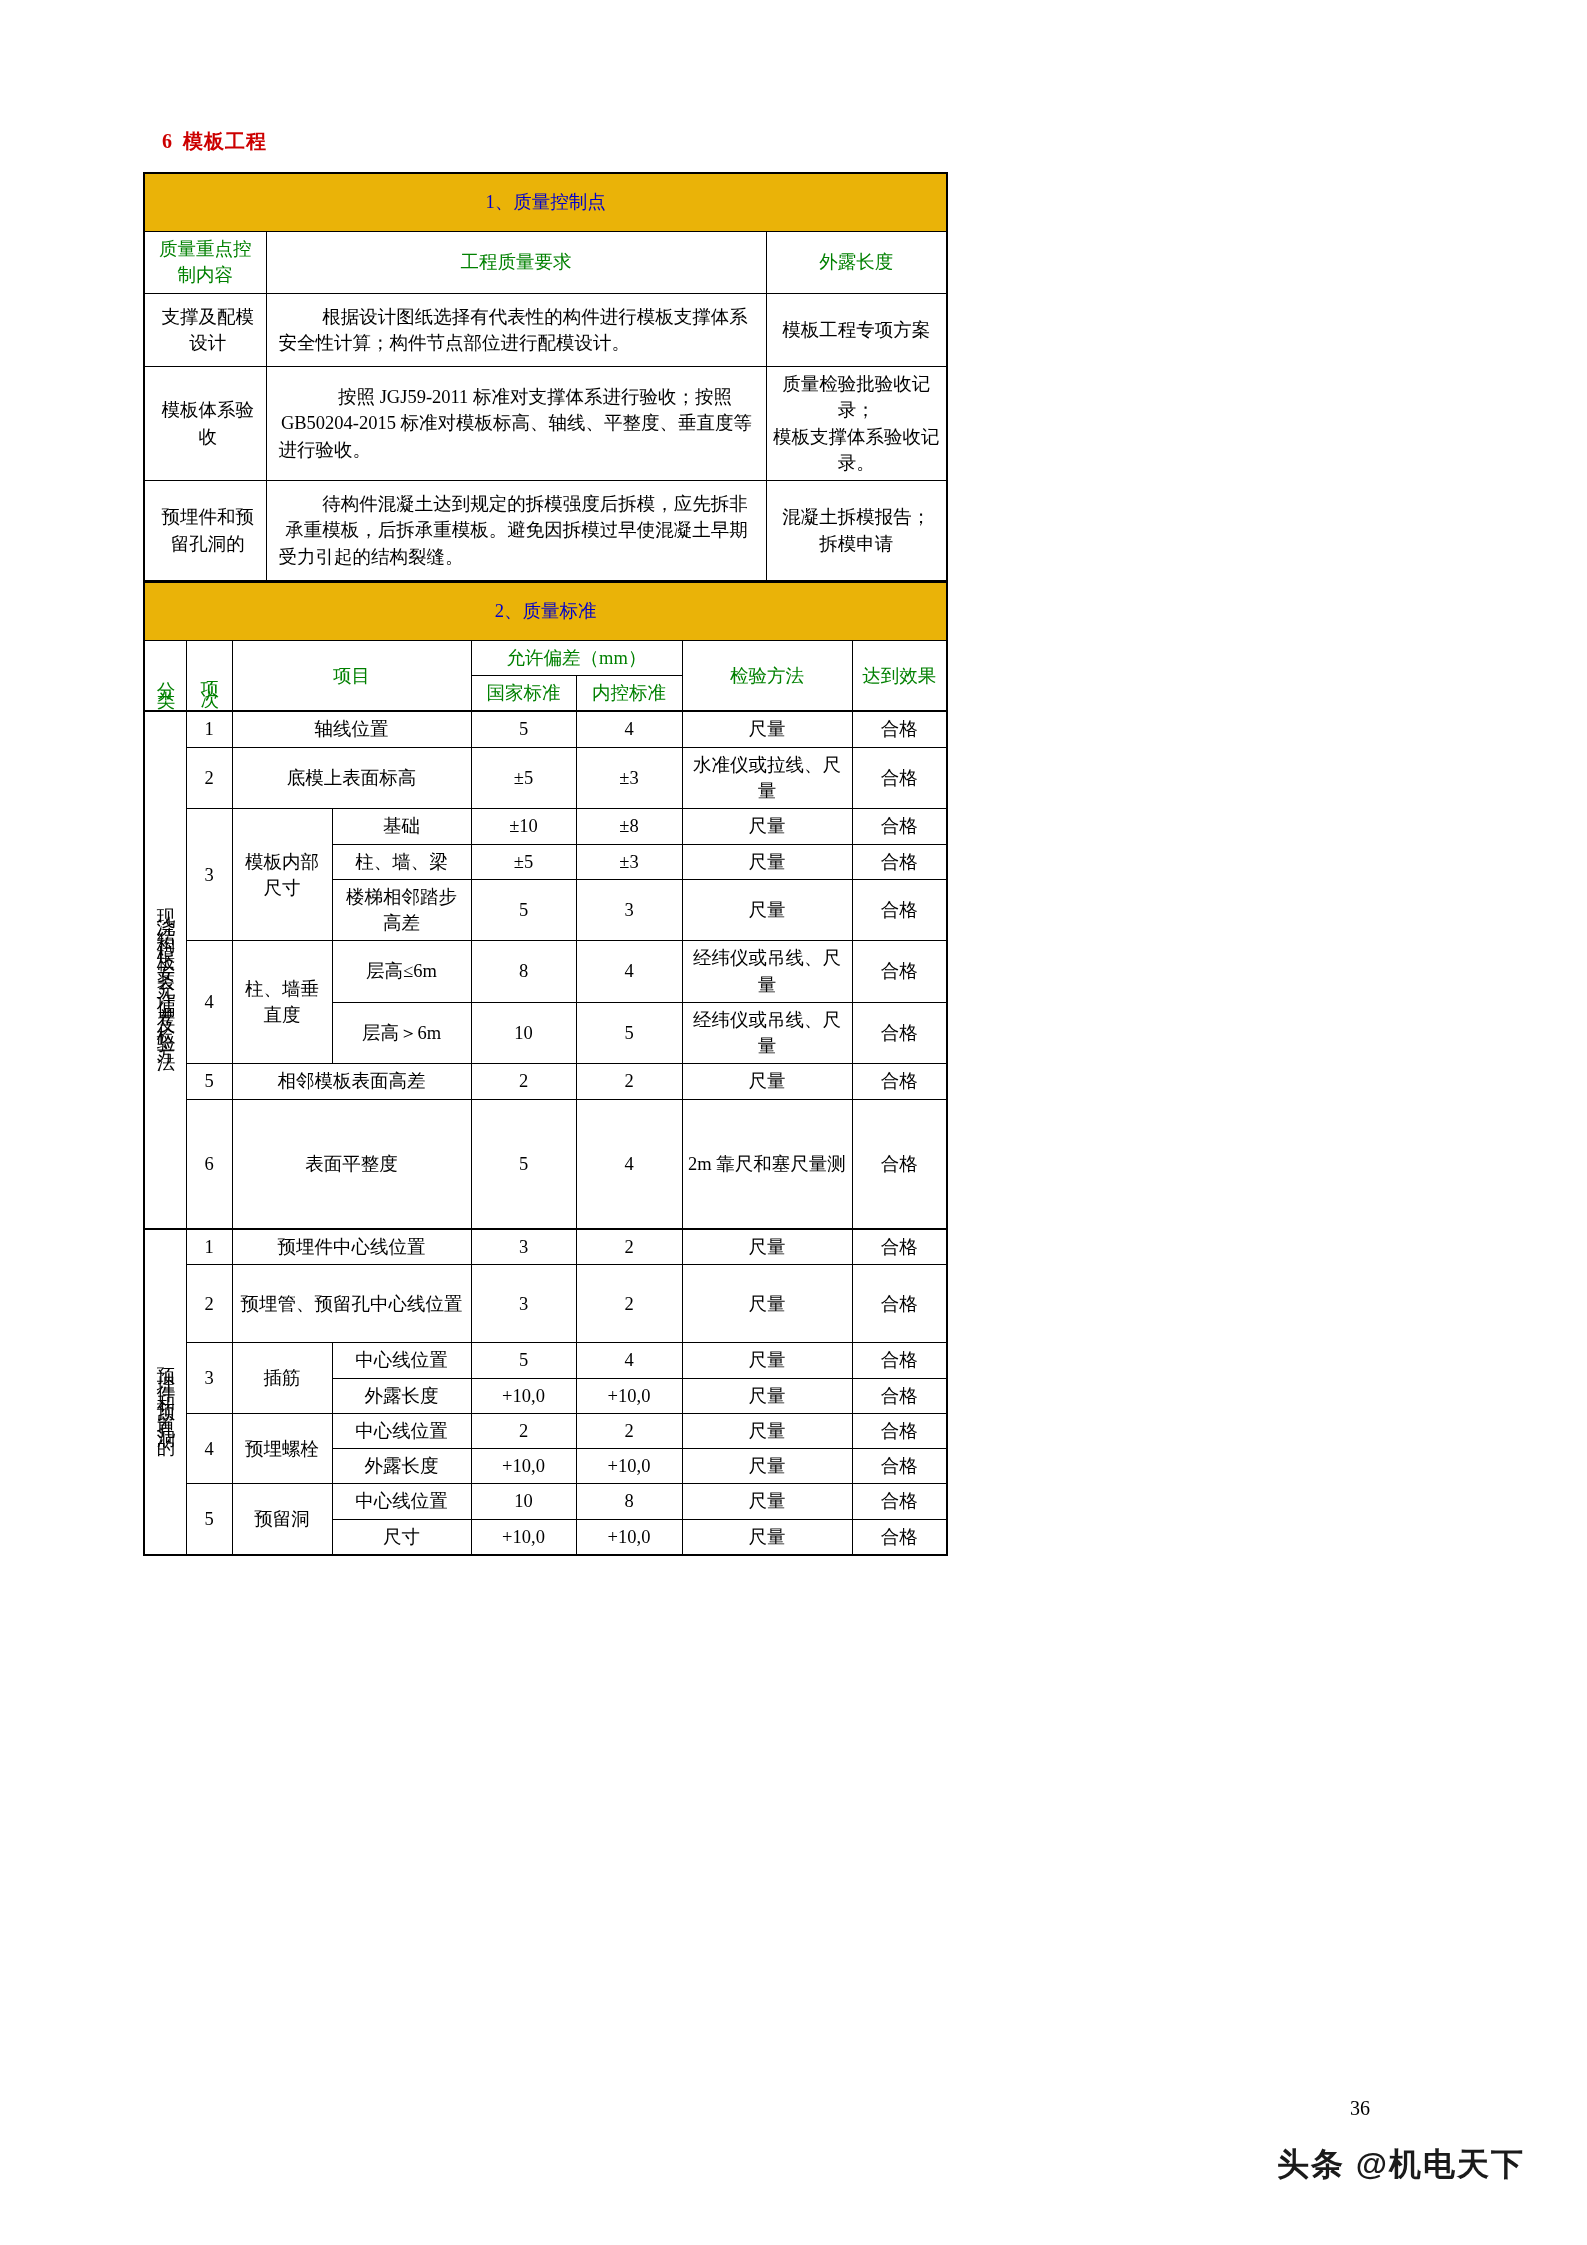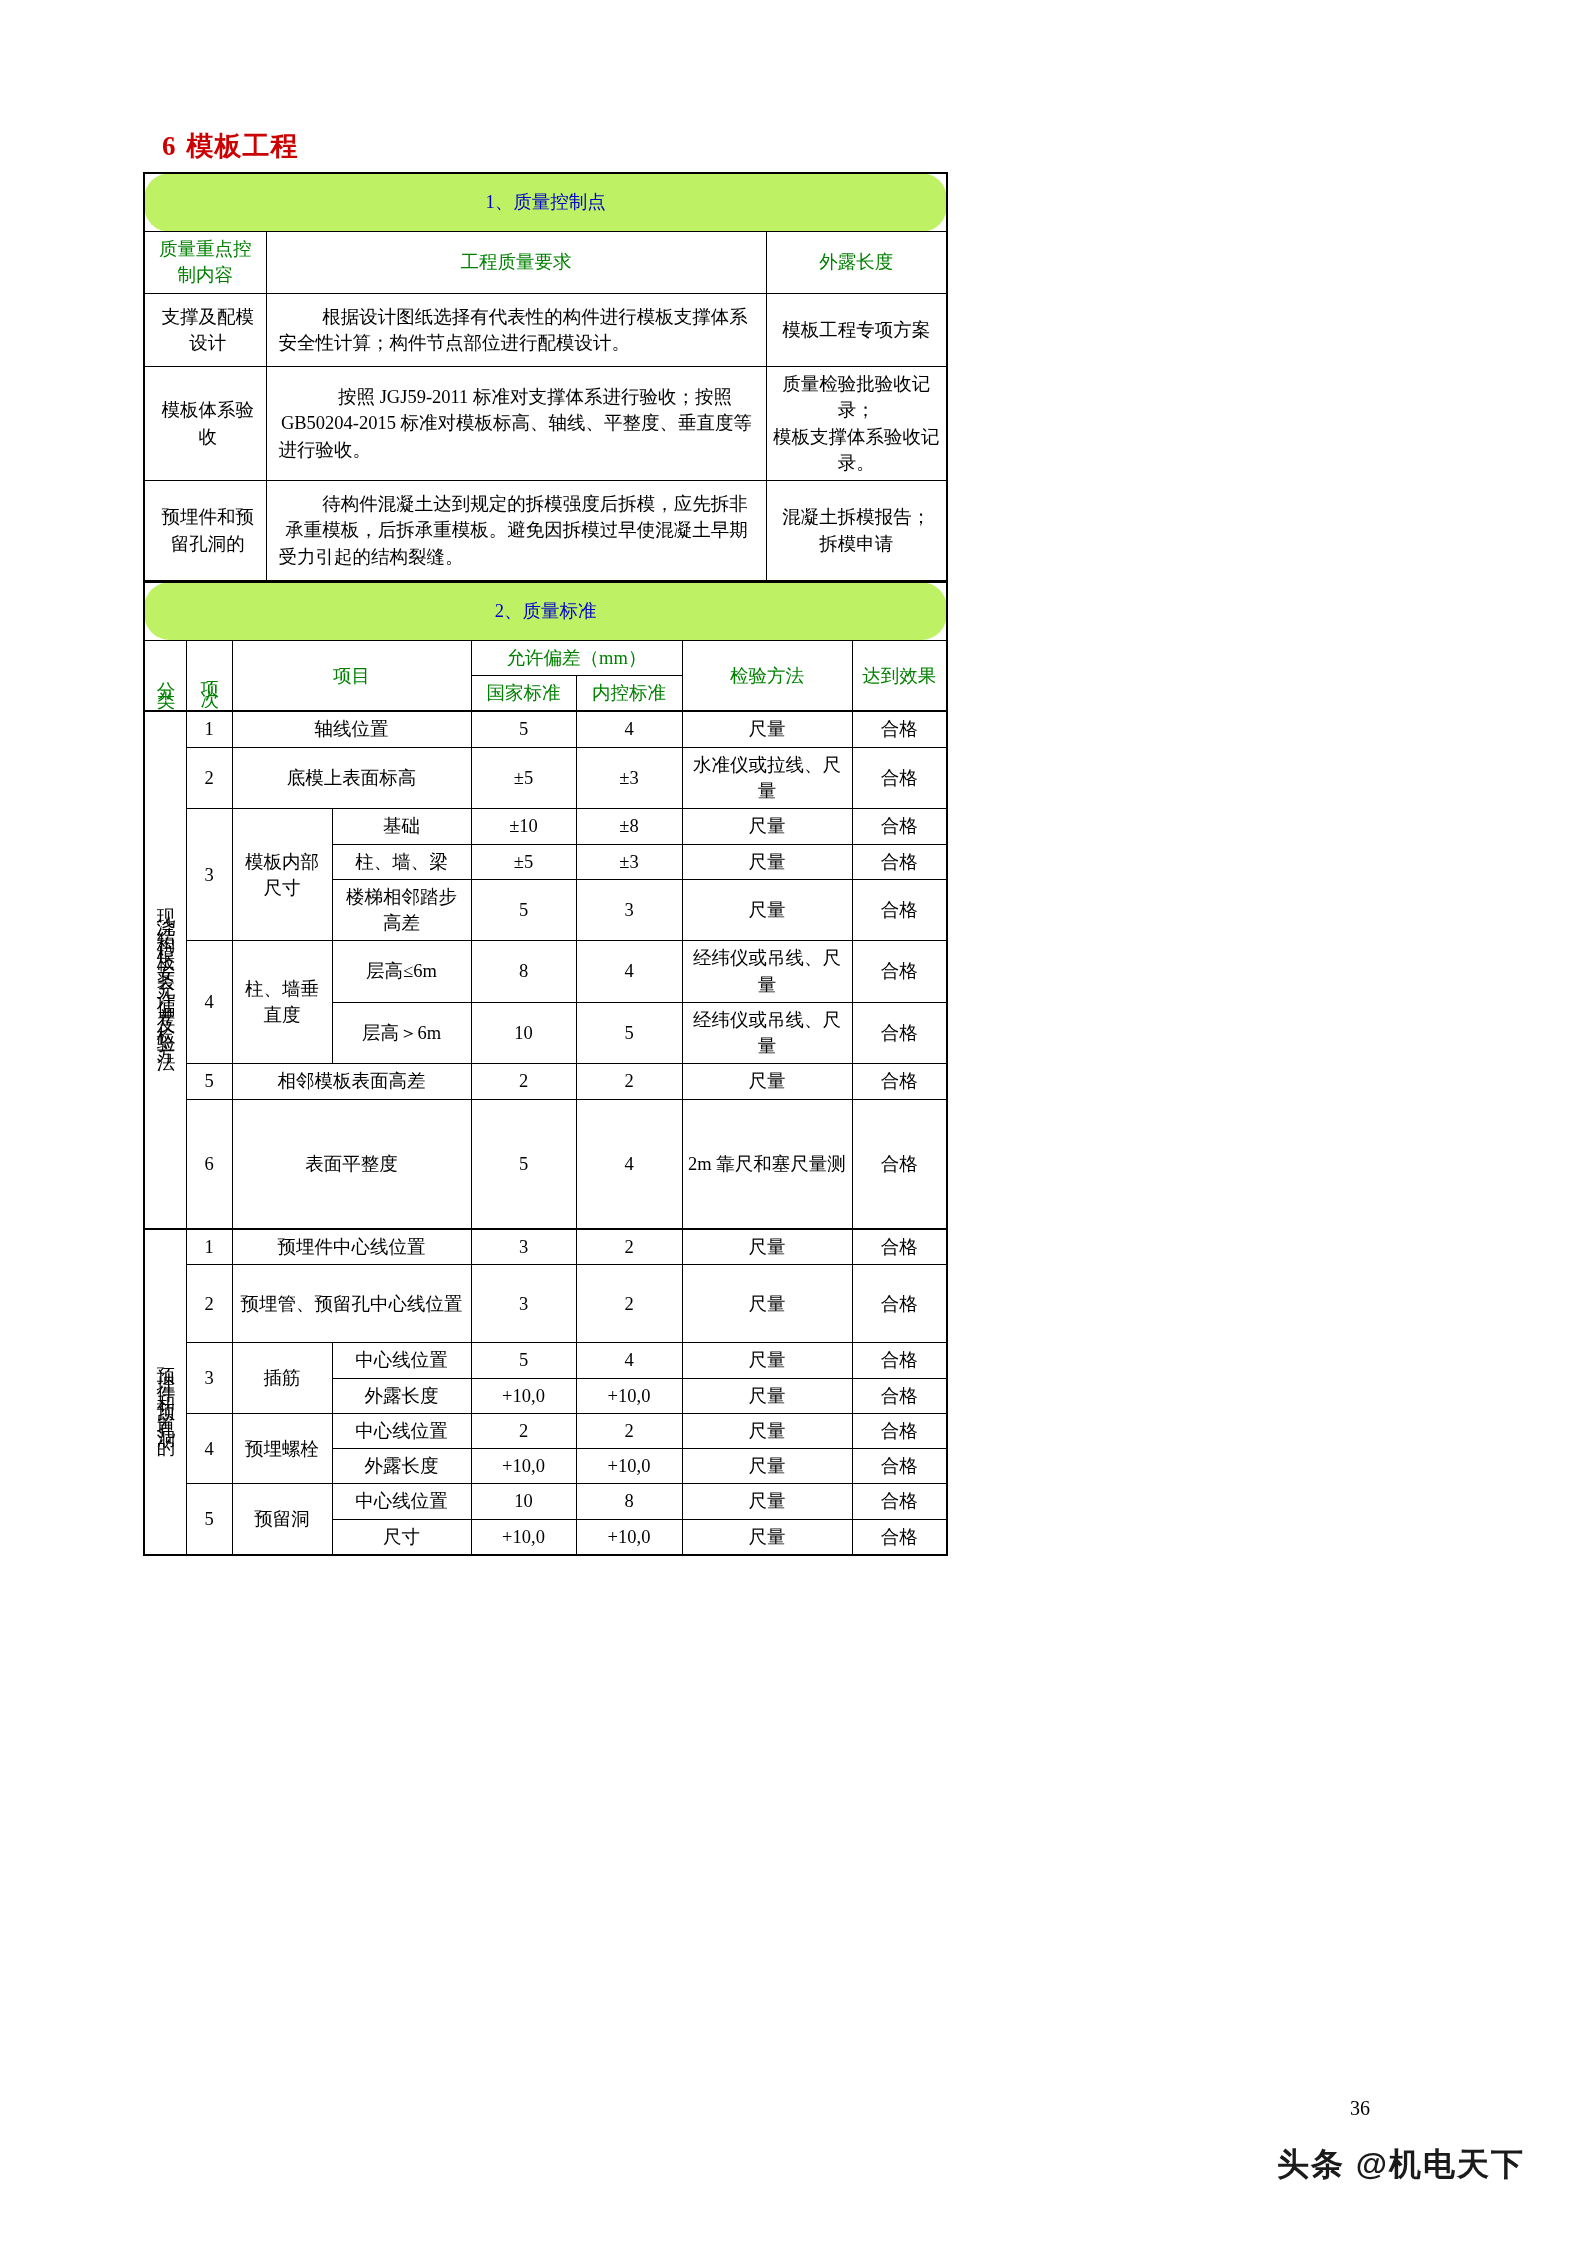--- a/index.html
+++ b/index.html
@@ -21,21 +21,21 @@
     left: 0; top: 0;
     width: 1587px;
     height: 2245px;
   }
 
   
   .chapter-title {
     position: absolute;
     left: 162px;
     top: 128px;
-    font-size: 27px;
+    font-size: 20px;
     font-weight: bold;
     color: #cc0000;
     letter-spacing: 1px;
     white-space: nowrap;
   }
   .chapter-title .num { margin-right: 10px; }
 
   
   .content {
     position: absolute;
@@ -54,30 +54,29 @@
     border: 1px solid #000;
     padding: 4px 5px;
     vertical-align: middle;
     font-size: 18.5px;
     line-height: 1.42;
     font-weight: normal;
     text-align: center;
   }
 
   .band {
-    background: #bef264;
+    background: #eab308;
     color: #0000cc;
     font-weight: bold;
     font-size: 20px;
     text-align: left;
     padding: 11px 9px 12px 9px !important;
     height: 34px;
     border-left: 2px solid #000 !important;
     border-right: 2px solid #000 !important;
-    border-radius: 26px;
   }
 
   .hdr {
     color: #008000;
     font-weight: bold;
     font-size: 19px;
   }
 
   .t1-c1 { width: 122px; }
   .t1-c2 { width: 500px; }

